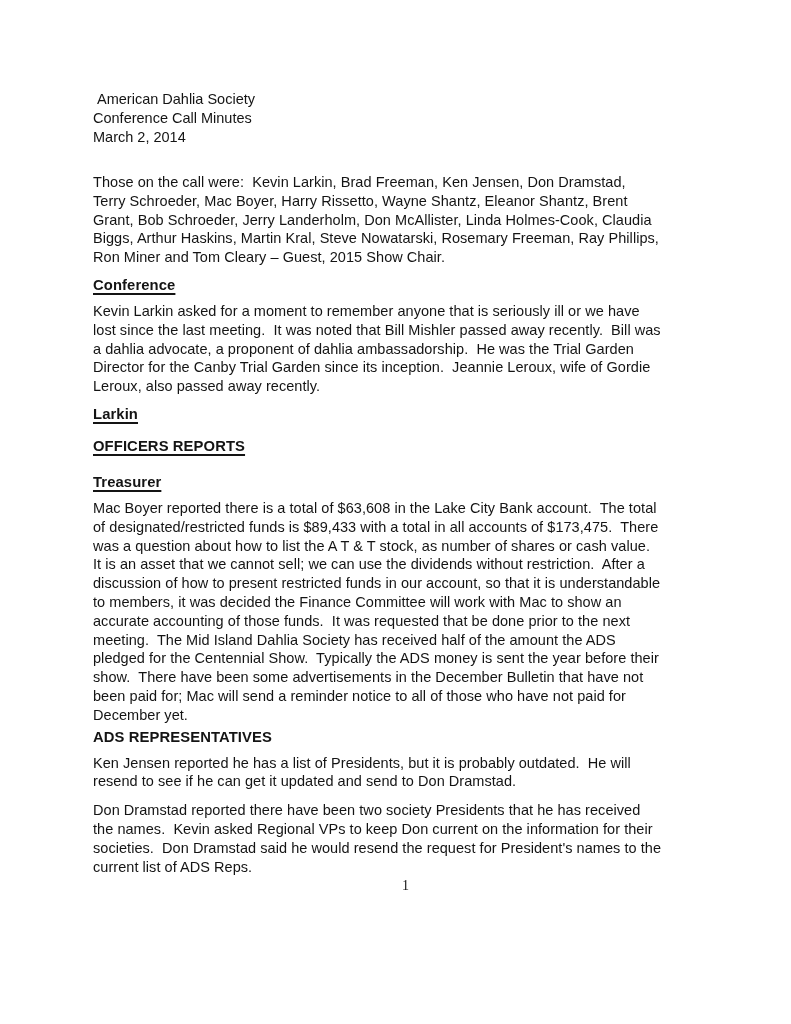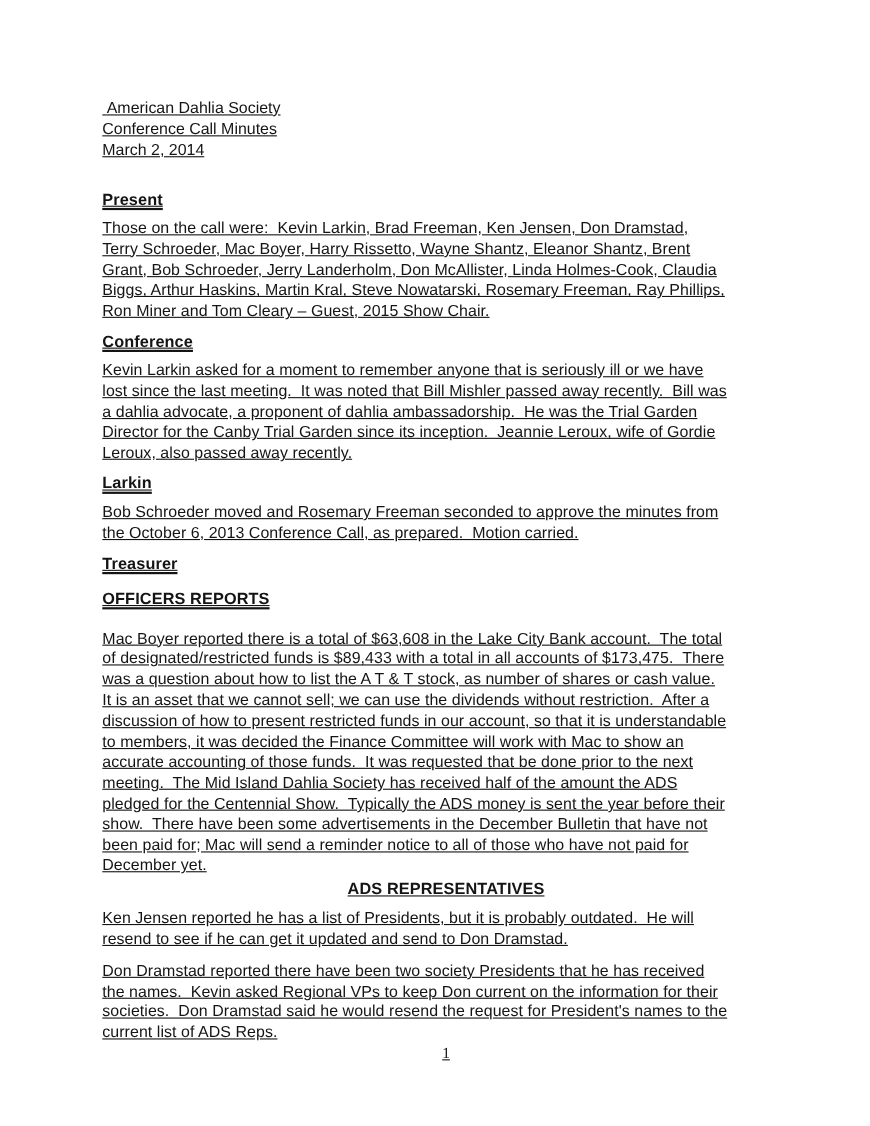--- a/index.html
+++ b/index.html
@@ -14,21 +14,20 @@
     background: #ffffff;
     overflow: hidden;
     font-family: "Liberation Sans", sans-serif;
     color: #141414;
   }
   .content {
     position: absolute;
     left: 93px;
     top: 90px;
     width: 625px;
-    text-decoration: underline;
   }
   .title-block {
     white-space: pre-wrap;
     font-size: 14.5px;
     line-height: 19px;
     margin: 0 0 26px 0;
   }
   .para {
     white-space: pre-wrap;
     font-size: 14.5px;
@@ -50,21 +49,20 @@
     text-decoration: underline;
     text-decoration-thickness: 1.6px;
     text-underline-offset: 2.5px;
   }
   .heading.major {
     margin-top: 13px;
     margin-bottom: 17px;
   }
   .heading.tight-top {
     margin-top: 3px;
-    text-align: center;
   }
   .page-number {
     text-align: center;
     font-family: "Liberation Serif", serif;
     font-size: 14px;
     line-height: 18px;
     margin-top: 1px;
     color: #141414;
   }
 </style>
@@ -72,41 +70,38 @@
 <body>
 
 <div class="page">
   <div class="content">
 
     <div class="title-block"> American Dahlia Society
 Conference Call Minutes
 March 2, 2014</div>
 
 
-    <div class="heading underlined">Present</div>
     <p class="para">Those on the call were:  Kevin Larkin, Brad Freeman, Ken Jensen, Don Dramstad,
 Terry Schroeder, Mac Boyer, Harry Rissetto, Wayne Shantz, Eleanor Shantz, Brent
 Grant, Bob Schroeder, Jerry Landerholm, Don McAllister, Linda Holmes-Cook, Claudia
 Biggs, Arthur Haskins, Martin Kral, Steve Nowatarski, Rosemary Freeman, Ray Phillips,
 Ron Miner and Tom Cleary – Guest, 2015 Show Chair.</p>
 
     <div class="heading underlined">Conference</div>
     <p class="para">Kevin Larkin asked for a moment to remember anyone that is seriously ill or we have
 lost since the last meeting.  It was noted that Bill Mishler passed away recently.  Bill was
 a dahlia advocate, a proponent of dahlia ambassadorship.  He was the Trial Garden
 Director for the Canby Trial Garden since its inception.  Jeannie Leroux, wife of Gordie
 Leroux, also passed away recently.</p>
 
     <div class="heading underlined">Larkin</div>
-    <p class="para">Bob Schroeder moved and Rosemary Freeman seconded to approve the minutes from
-the October 6, 2013 Conference Call, as prepared.  Motion carried.</p>
+
+    <div class="heading underlined major">OFFICERS REPORTS</div>
 
     <div class="heading underlined">Treasurer</div>
-
-    <div class="heading underlined major">OFFICERS REPORTS</div>
     <p class="para">Mac Boyer reported there is a total of $63,608 in the Lake City Bank account.  The total
 of designated/restricted funds is $89,433 with a total in all accounts of $173,475.  There
 was a question about how to list the A T &amp; T stock, as number of shares or cash value.
 It is an asset that we cannot sell; we can use the dividends without restriction.  After a
 discussion of how to present restricted funds in our account, so that it is understandable
 to members, it was decided the Finance Committee will work with Mac to show an
 accurate accounting of those funds.  It was requested that be done prior to the next
 meeting.  The Mid Island Dahlia Society has received half of the amount the ADS
 pledged for the Centennial Show.  Typically the ADS money is sent the year before their
 show.  There have been some advertisements in the December Bulletin that have not

